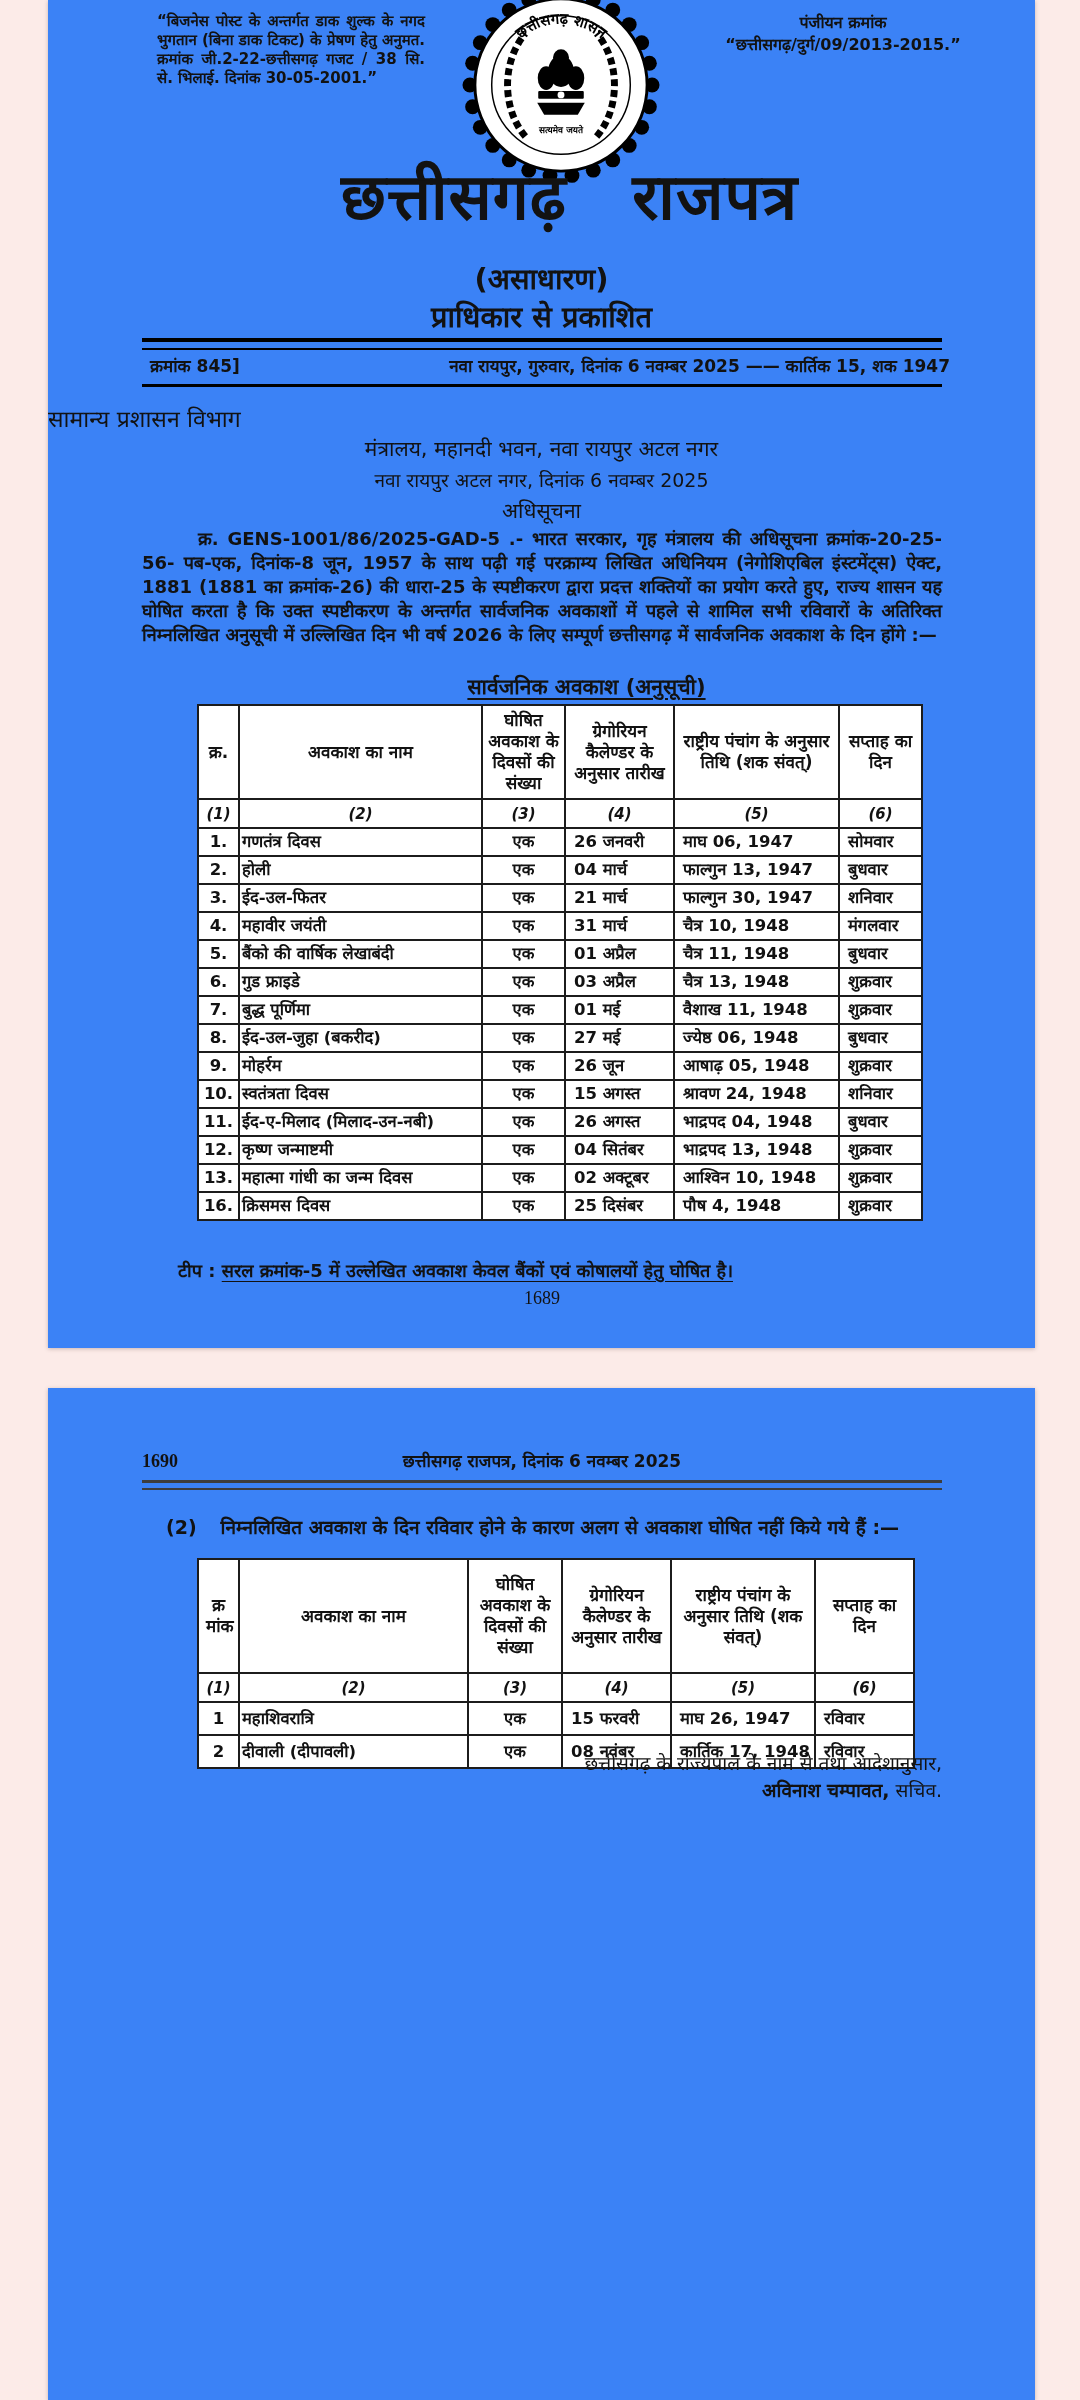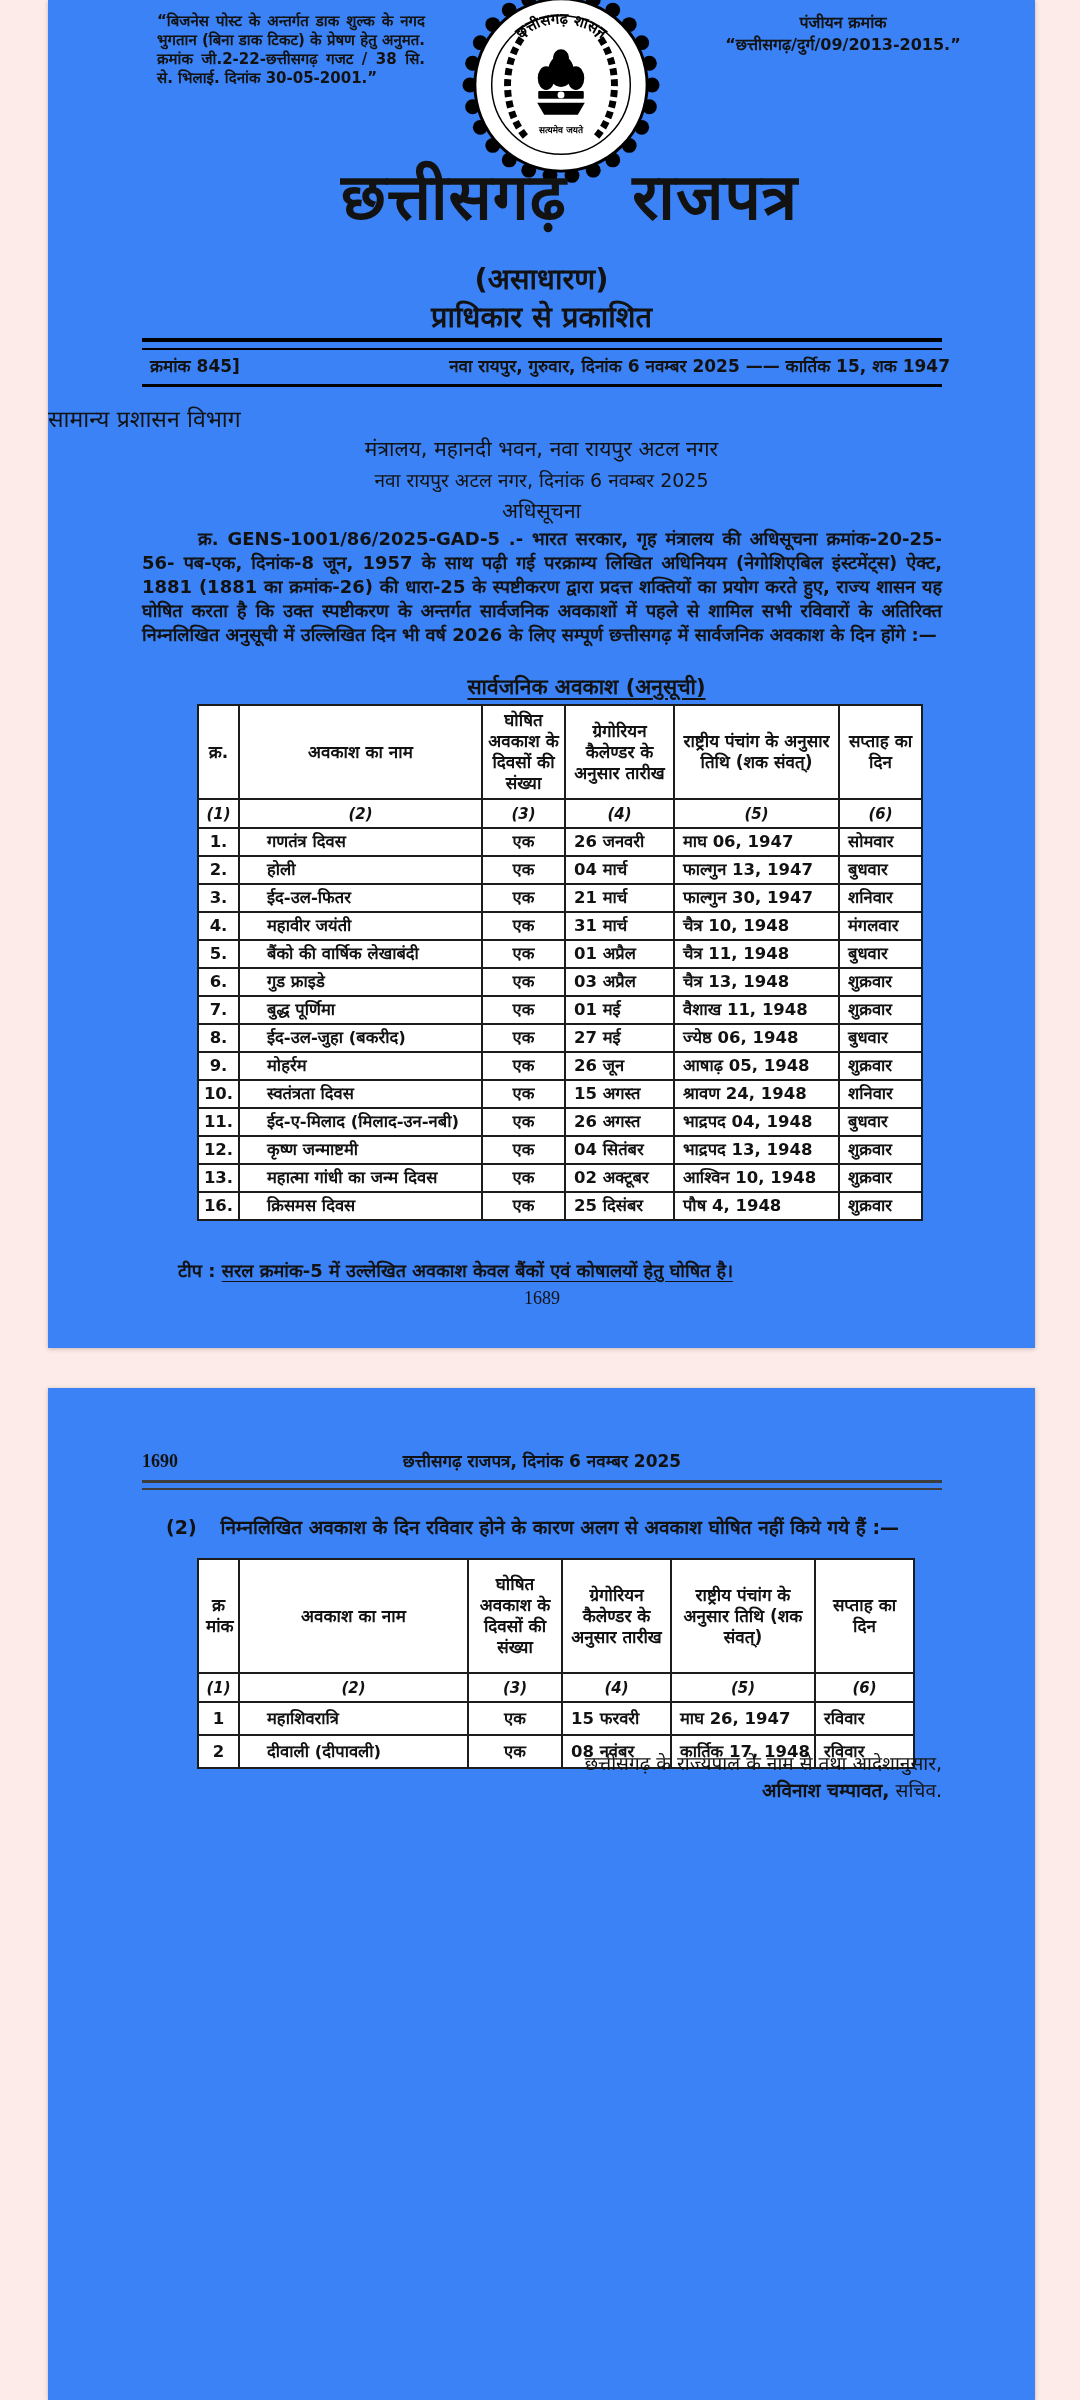--- a/index.html
+++ b/index.html
@@ -67,21 +67,21 @@
     position:absolute;border-collapse:collapse;table-layout:fixed;
     font-weight:bold;background:#fff;
   }
   .doc-table th,.doc-table td{
     border:2px solid #1c1c1c;padding:1px 4px;overflow:hidden;
   }
   .doc-table th{font-size:17px;line-height:21px;text-align:center;vertical-align:middle;font-weight:bold;}
   .doc-table td{font-size:16.5px;line-height:20px;vertical-align:middle;}
   .doc-table .colnum-row td{height:25px;text-align:center;font-style:italic;font-size:15px;}
   .doc-table tbody td:nth-child(1){text-align:center;}
-  .doc-table tbody td:nth-child(2){text-align:left;padding-left:27px;}
+  .doc-table tbody td:nth-child(2){text-align:left;padding-left:2px;}
   .doc-table tbody td:nth-child(3){text-align:center;}
   .doc-table tbody td:nth-child(4),
   .doc-table tbody td:nth-child(5),
   .doc-table tbody td:nth-child(6){text-align:left;padding-left:8px;}
 
   #table1{left:149px;top:704px;width:724px;}
   #table1 thead tr:first-child th{height:90px;}
   #table1 tbody td{height:24px;}
 
   #table2{left:149px;top:170px;width:716px;}

